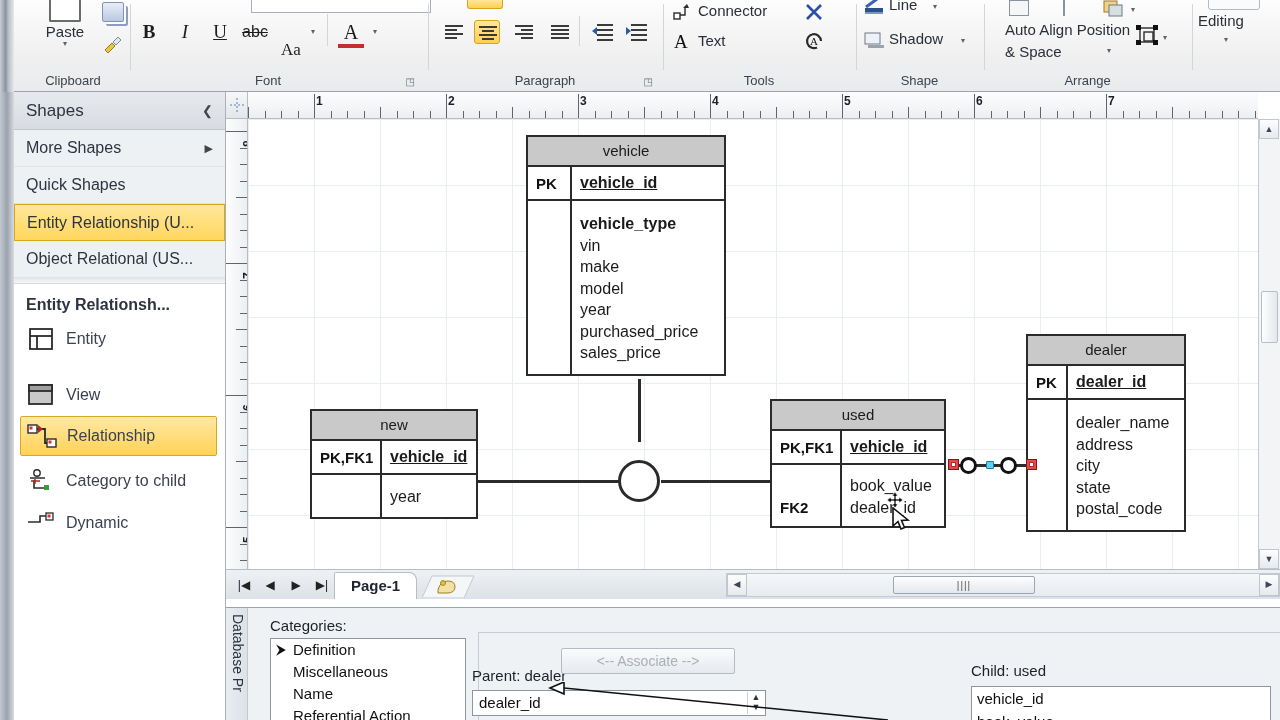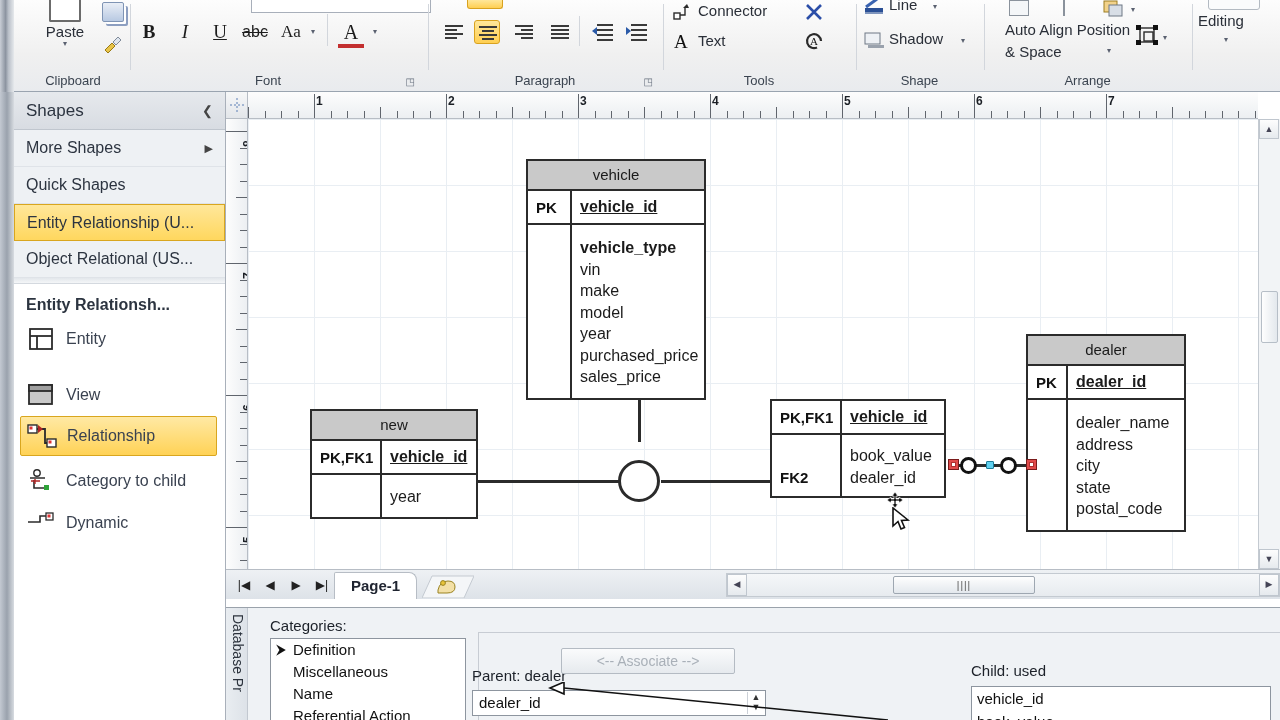--- a/index.html
+++ b/index.html
@@ -62,21 +62,21 @@
 
   
   .fbtn {
     position: absolute; top: 18px; width: 28px; height: 28px;
     text-align: center; line-height: 28px; font-size: 19px; color: #1d1d1d;
   }
   .fbtn.b { font-weight: bold; font-family: "Liberation Serif", serif; }
   .fbtn.i { font-style: italic; font-family: "Liberation Serif", serif; }
   .fbtn.u { text-decoration: underline; font-family: "Liberation Serif", serif; }
   .fbtn.s { text-decoration: line-through; font-size: 16px; }
-  .fbtn.aa { font-family: "Liberation Serif", serif; font-size: 17px; }
+  .fbtn.aa { font-family: "Liberation Serif", serif; font-size: 17px; margin-top: 18px; }
   .fbtn.fc { font-family: "Liberation Serif", serif; font-size: 20px; color:#1a1a1a; }
   .fontbox {
     position: absolute; left: 120px; top: 0px; width: 180px; height: 13px;
     background:#fff; border:1px solid #a8afba; border-top:none;
   }
 
   
   .align-btn {
     position: absolute; top: 20px; width: 26px; height: 24px;
   }
@@ -730,21 +730,21 @@
         <div class="rtick" style="top: 441px; height: 1px; width: 7px; left: 14px;"></div>
       </div>
 
     <div class="page">
 
       <div class="conn" style="left:390px; top:260px; width:3px; height:63px;"></div>
       <div class="conn" style="left:83px; top:361px; width:308px; height:3px;"></div>
       <div class="conn" style="left:413px; top:361px; width:135px; height:3px;"></div>
       <div class="conn-circle" style="left:370px; top:341px; width:42px; height:42px;"></div>
 
-      <div class="ent" style="left:278px; top:40px; width:180px;">
+      <div class="ent" style="left:278px; top:16px; width:200px;">
         <div class="hdr">vehicle</div>
         <div class="row">
           <div class="c1" style="width:44px;">PK</div>
           <div class="c2"><span class="pkf">vehicle_id</span></div>
         </div>
         <div class="row">
           <div class="c1" style="width:44px;"></div>
           <div class="c2" style="padding-top:12px;padding-bottom:10px;">
             <div class="fld bold">vehicle_type</div>
             <div class="fld">vin</div>
@@ -765,20 +765,21 @@
         </div>
         <div class="row">
           <div class="c1" style="width:70px;"></div>
           <div class="c2" style="padding-top:11px;padding-bottom:9px;">
             <div class="fld">year</div>
           </div>
         </div>
       </div>
 
       <div class="ent" style="left:522px; top:280px; width:176px;">
+        <div class="hdr">used</div>
         <div class="row">
           <div class="c1" style="width:70px;">PK,FK1</div>
           <div class="c2"><span class="pkf">vehicle_id</span></div>
         </div>
         <div class="row">
           <div class="c1" style="width:70px; align-items:flex-end; padding-bottom:10px;">FK2</div>
           <div class="c2" style="padding-top:10px;padding-bottom:8px;">
             <div class="fld">book_value</div>
             <div class="fld">dealer_id</div>
           </div>

